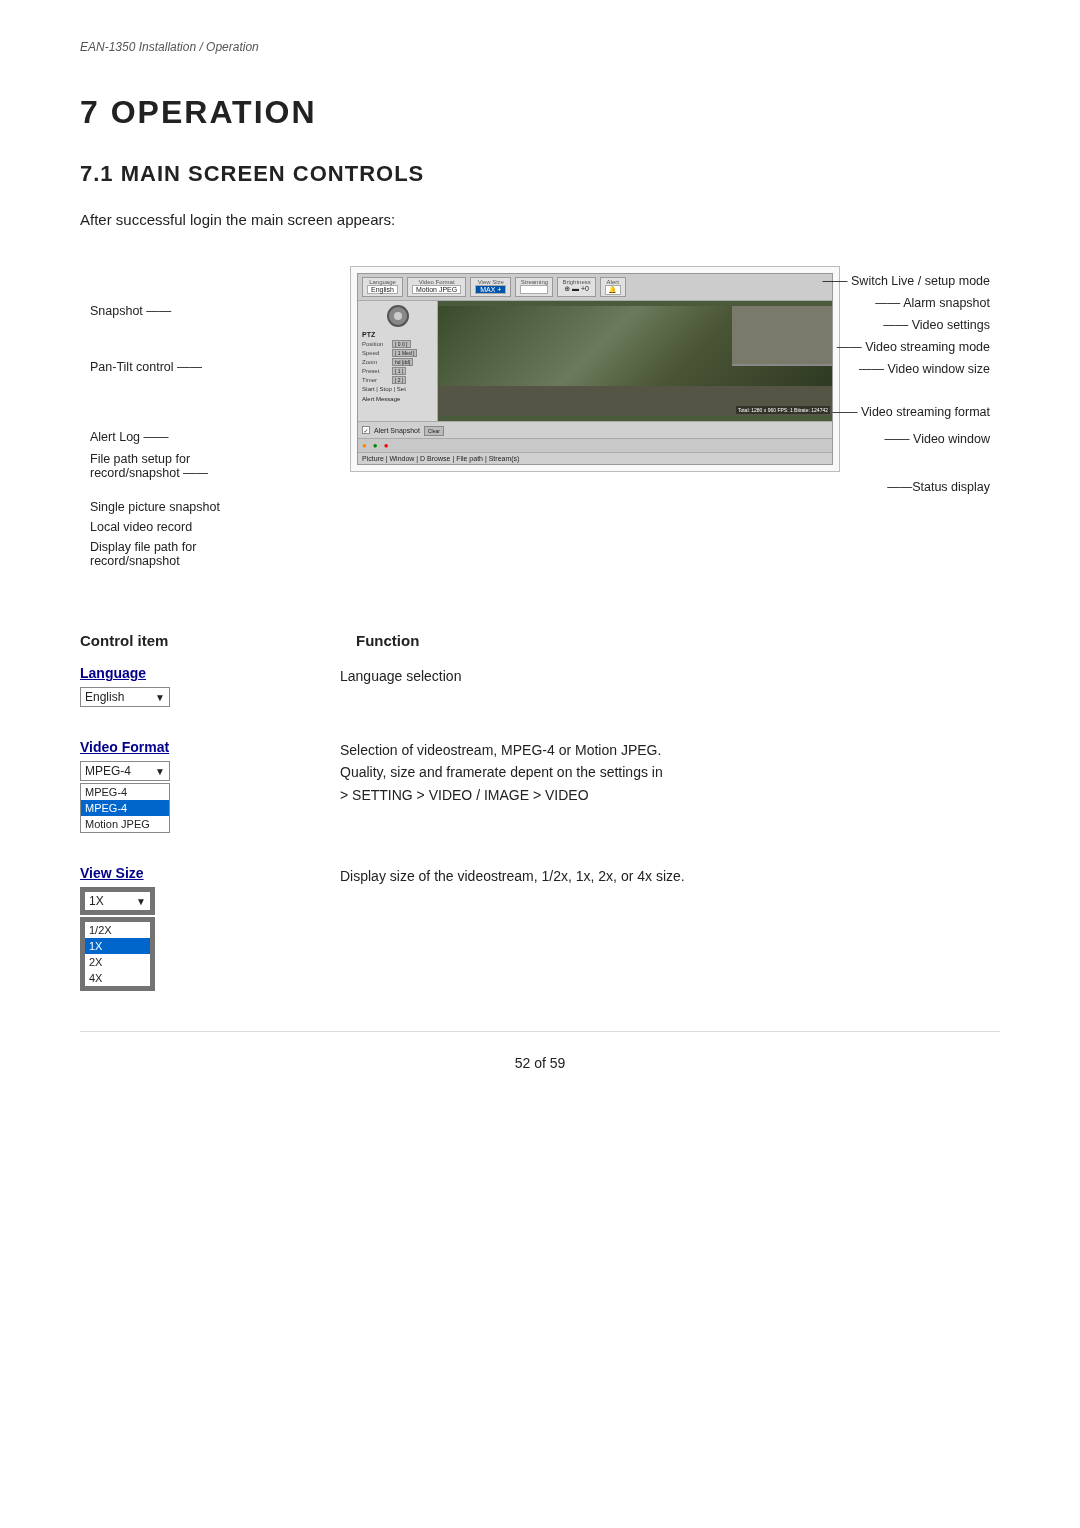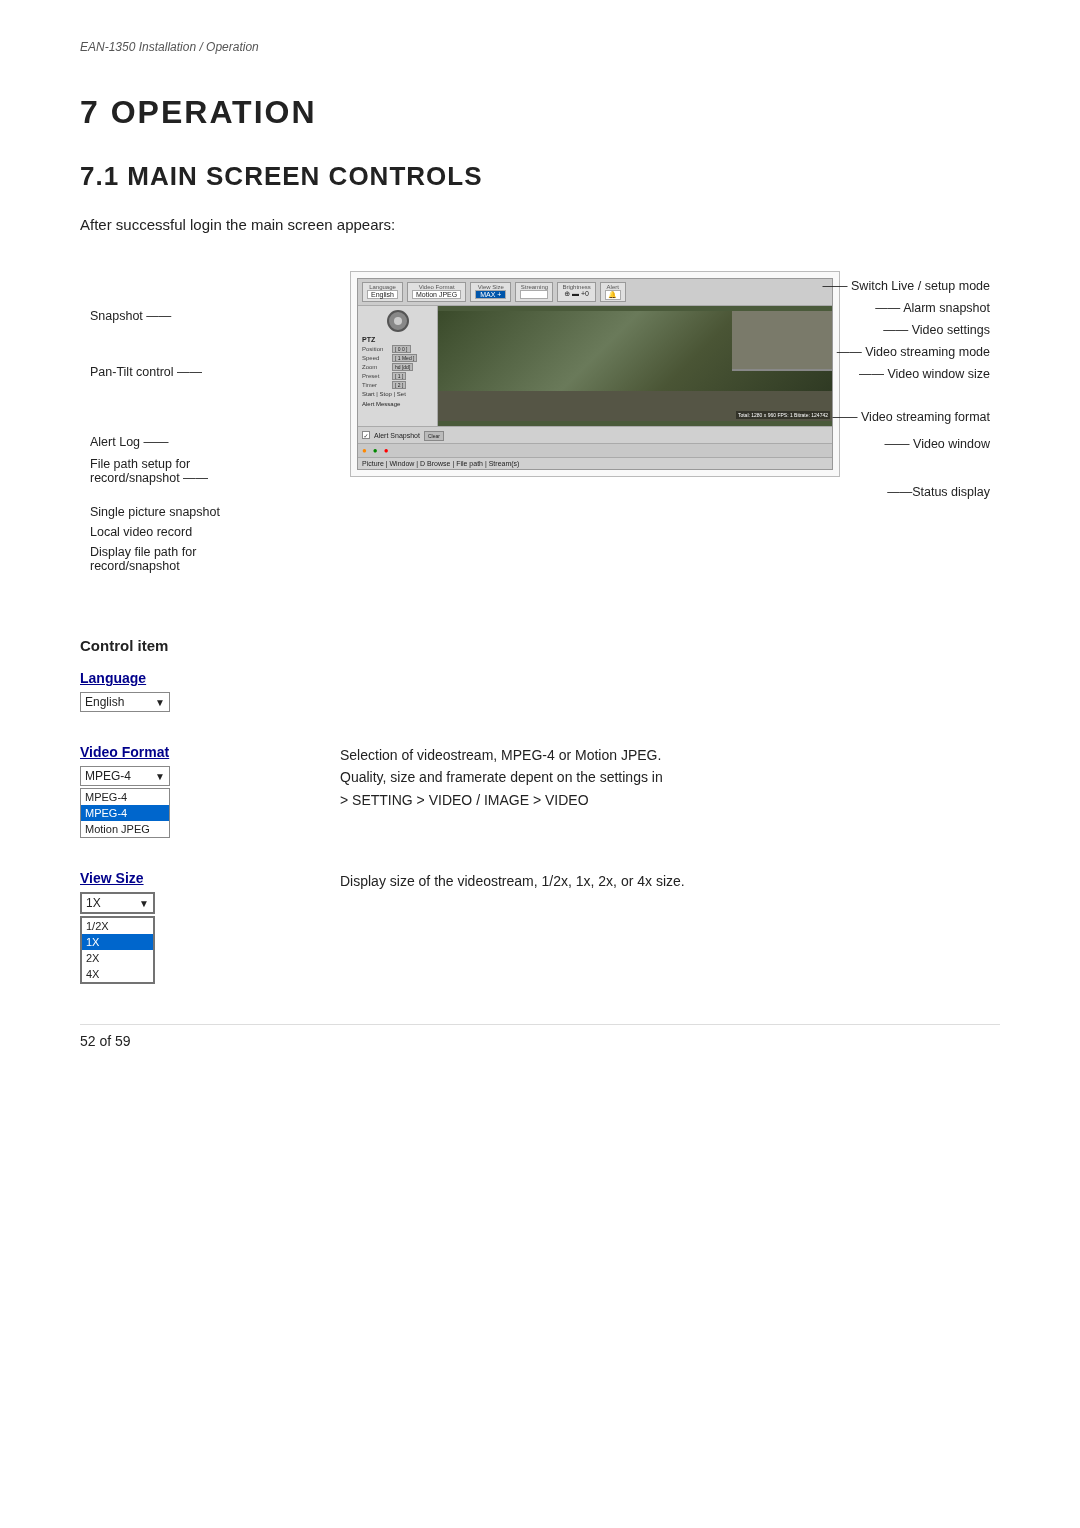--- a/index.html
+++ b/index.html
@@ -22,21 +22,21 @@
 
     h1 {
       font-size: 32px;
       font-weight: bold;
       letter-spacing: 2px;
       margin-bottom: 30px;
       font-family: Arial, sans-serif;
     }
 
     h2 {
-      font-size: 26px;
+      font-size: 22px;
       font-weight: bold;
       letter-spacing: 1px;
       margin-bottom: 24px;
       font-family: Arial, sans-serif;
     }
 
     .section {
       margin-bottom: 40px;
     }
 
@@ -315,30 +315,30 @@
       color: #fff;
     }
 
     .function-text {
       flex: 1;
       font-size: 14px;
       line-height: 1.6;
     }
 
     .page-footer {
-      text-align: left;
+      text-align: center;
       font-size: 14px;
       margin-top: 40px;
-      padding-top: 8px;
+      padding-top: 23px;
       border-top: 1px solid #ddd;
     }
 
     
     .fake-dropdown-viewsize {
-      border: 2px solid #737373;
+      border: 5px solid #737373;
       background: #fff;
       width: 75px;
     }
 
     .fake-dropdown-viewsize .fake-dropdown-item {
       padding: 2px 4px;
     }
   </style>
 </head>
 <body>
@@ -475,32 +475,34 @@
       <div style="position:absolute; right:0; top:228px; font-size:12.5px; white-space:nowrap;">——Status display</div>
     </div>
 
   </div>
 </div>
 
 <div class="section section-7-2" style="margin-top:30px;">
 
   <div class="control-table-header">
     <div class="col-control">Control item</div>
+    <div class="col-function">Function</div>
   </div>
 
   <div class="control-row">
     <div class="control-item">
       <div class="control-item-label">Language</div>
       <div class="control-item-ui">
         <div class="fake-select">
           <span>English</span>
           <span class="fake-select-arrow">▼</span>
         </div>
       </div>
     </div>
+    <div class="function-text">Language selection</div>
   </div>
 
   <div class="control-row">
     <div class="control-item">
       <div class="control-item-label">Video Format</div>
       <div class="control-item-ui">
         <div class="fake-select" style="margin-bottom:2px;">
           <span>MPEG-4</span>
           <span class="fake-select-arrow">▼</span>
         </div>

